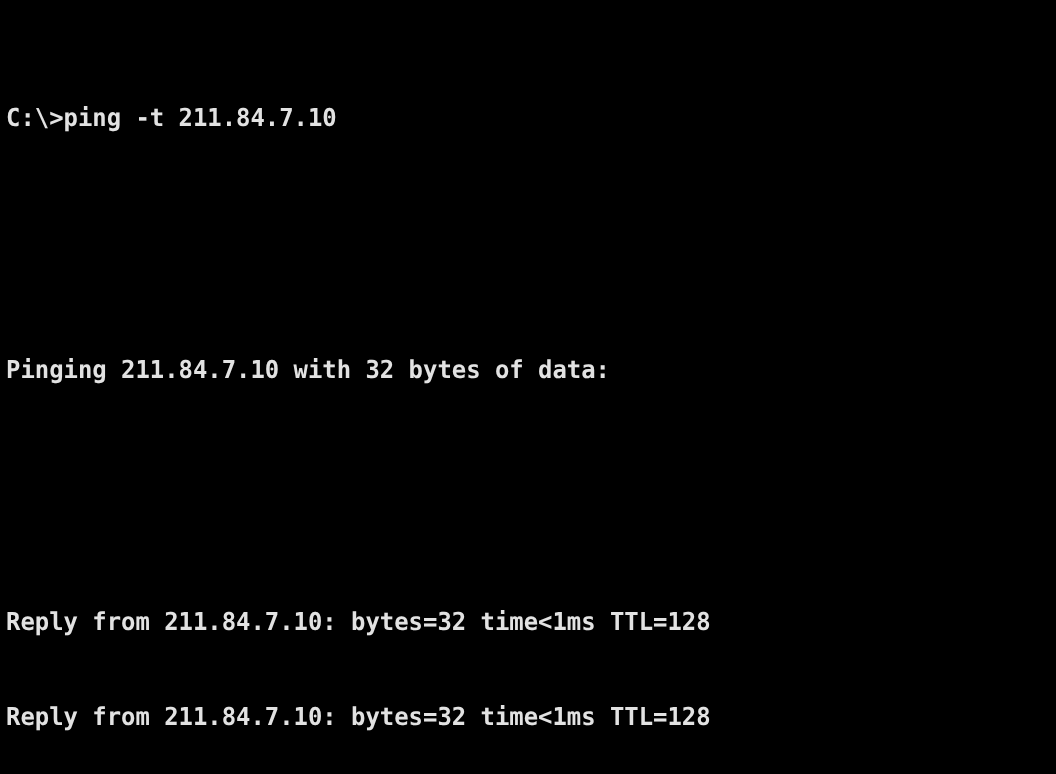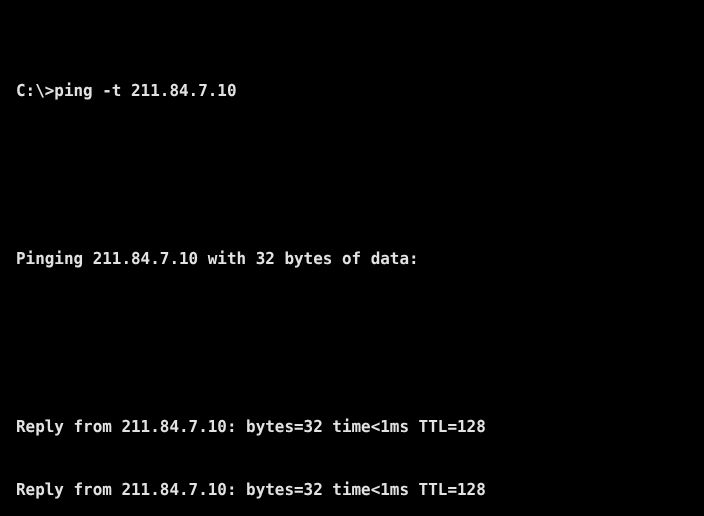--- a/index.html
+++ b/index.html
@@ -20,21 +20,21 @@
     color: #e2e2e2;
     font-family: "DejaVu Sans Mono", "Liberation Mono", monospace;
     font-size: 16.5px;
     font-weight: bold;
     line-height: 21px;
     letter-spacing: 0px;
     white-space: pre;
     overflow: hidden;
     position: relative;
     box-sizing: border-box;
-    padding: 16px;
+    padding: 4px;
     text-rendering: geometricPrecision;
     -webkit-font-smoothing: none;
   }
   .line {
     display: block;
     height: 21px;
     line-height: 21px;
     white-space: pre;
     margin: 0;
     padding: 0;

